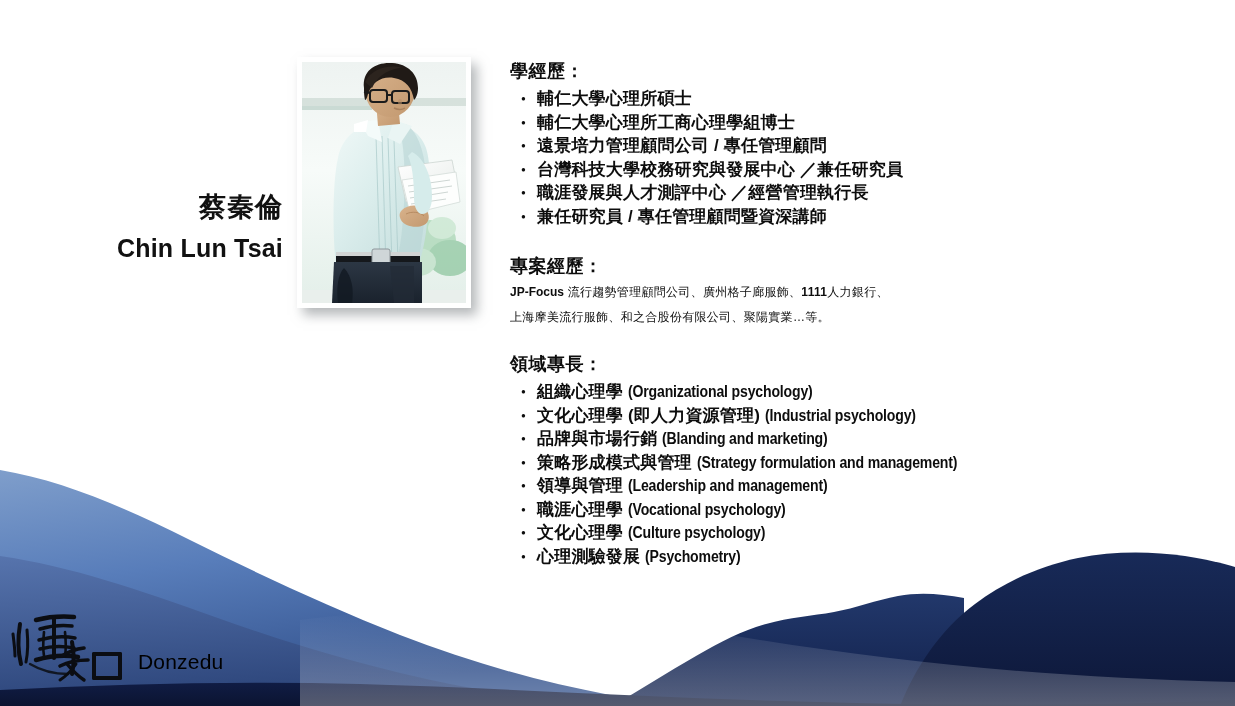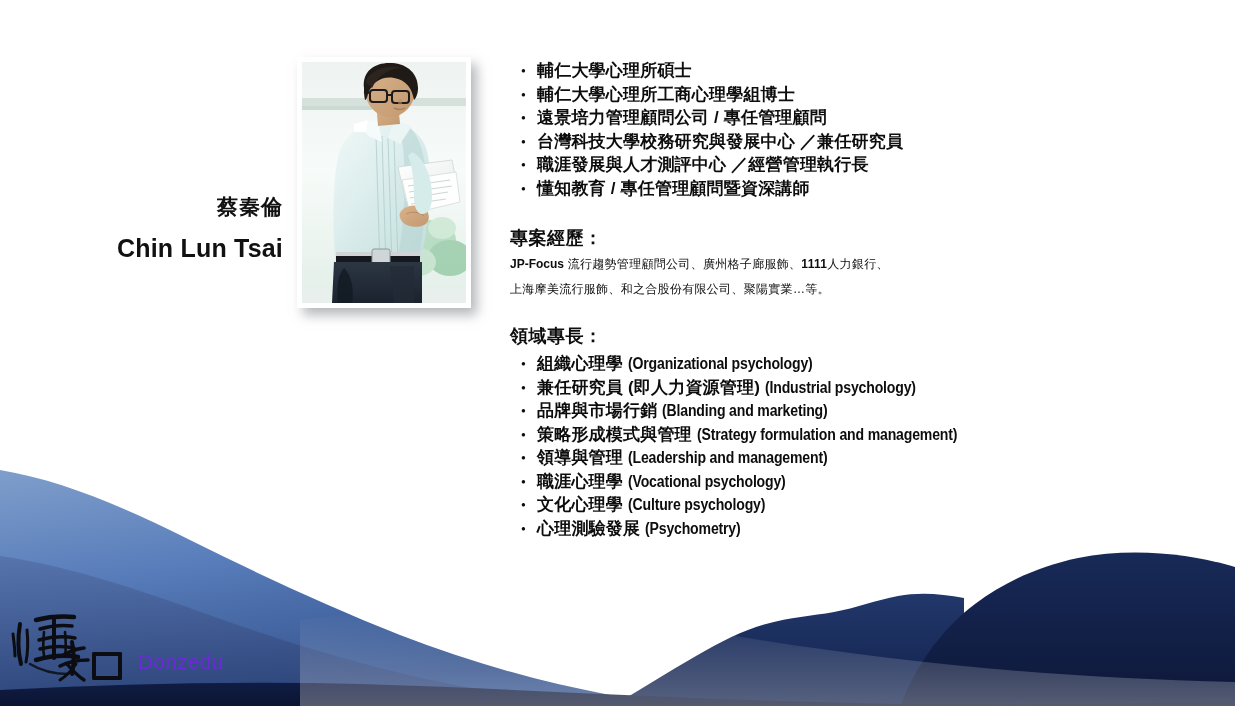--- a/index.html
+++ b/index.html
@@ -51,21 +51,21 @@
   
   #name-block {
     position: absolute;
     left: 40px;
     top: 193px;
     width: 243px;
     text-align: right;
     color: #111111;
   }
   #name-cn {
-    font-size: 21px;
+    font-size: 27px;
     font-weight: bold;
     line-height: 28px;
     letter-spacing: 1px;
     white-space: nowrap;
   }
   #name-en {
     font-size: 25px;
     font-weight: bold;
     line-height: 30px;
     letter-spacing: 0.2px;
@@ -151,21 +151,21 @@
     left: 0;
     top: 0;
     width: 118px;
     height: 80px;
   }
   #logo-text {
     position: absolute;
     left: 128px;
     top: 46px;
     font-size: 21px;
-    color: #6d28d9;
+    color: #000000;
     letter-spacing: 0.2px;
     white-space: nowrap;
   }
 </style>
 </head>
 <body>
 
 <div id="slide">
 
   <svg id="bg-scene" viewBox="0 0 1235 706" preserveAspectRatio="none">
@@ -323,47 +323,48 @@
   </div>
 
   <div id="name-block">
     <div id="name-cn">蔡秦倫</div>
     <div id="name-en">Chin Lun Tsai</div>
   </div>
 
   <div id="content">
 
     <div class="section">
+      <div class="section-heading">學經歷：</div>
       <ul class="bullets">
         <li>輔仁大學心理所碩士</li>
         <li>輔仁大學心理所工商心理學組博士</li>
         <li>遠景培力管理顧問公司 / 專任管理顧問</li>
         <li>台灣科技大學校務研究與發展中心 ／兼任研究員</li>
         <li>職涯發展與人才測評中心 ／經營管理執行長</li>
-        <li>懂知教育 / 專任管理顧問暨資深講師</li>
+        <li>兼任研究員 / 專任管理顧問暨資深講師</li>
       </ul>
     </div>
 
     <div class="gap-lg"></div>
 
     <div class="section">
       <div class="section-heading">專案經歷：</div>
       <div class="project-lines">
         <span class="pl"><span class="strong-en">JP-Focus</span><span> 流行趨勢管理顧問公司、廣州格子廊服飾、</span><span class="num-b">1111</span><span>人力銀行、</span></span>
         <span class="pl">上海摩美流行服飾、和之合股份有限公司、聚陽實業…等。</span>
       </div>
     </div>
 
     <div class="gap-md"></div>
 
     <div class="section">
       <div class="section-heading">領域專長：</div>
       <ul class="bullets">
         <li><span>組織心理學</span> <span class="en">(Organizational psychology)</span></li>
-        <li><span>兼任研究員 (即人力資源管理)</span> <span class="en">(Industrial psychology)</span></li>
+        <li><span>文化心理學 (即人力資源管理)</span> <span class="en">(Industrial psychology)</span></li>
         <li><span>品牌與市場行銷</span> <span class="en">(Blanding and marketing)</span></li>
         <li><span>策略形成模式與管理</span> <span class="en">(Strategy formulation and management)</span></li>
         <li><span>領導與管理</span> <span class="en">(Leadership and management)</span></li>
         <li><span>職涯心理學</span> <span class="en">(Vocational psychology)</span></li>
         <li><span>文化心理學</span> <span class="en">(Culture psychology)</span></li>
         <li><span>心理測驗發展</span> <span class="en">(Psychometry)</span></li>
       </ul>
     </div>
   </div>
 

